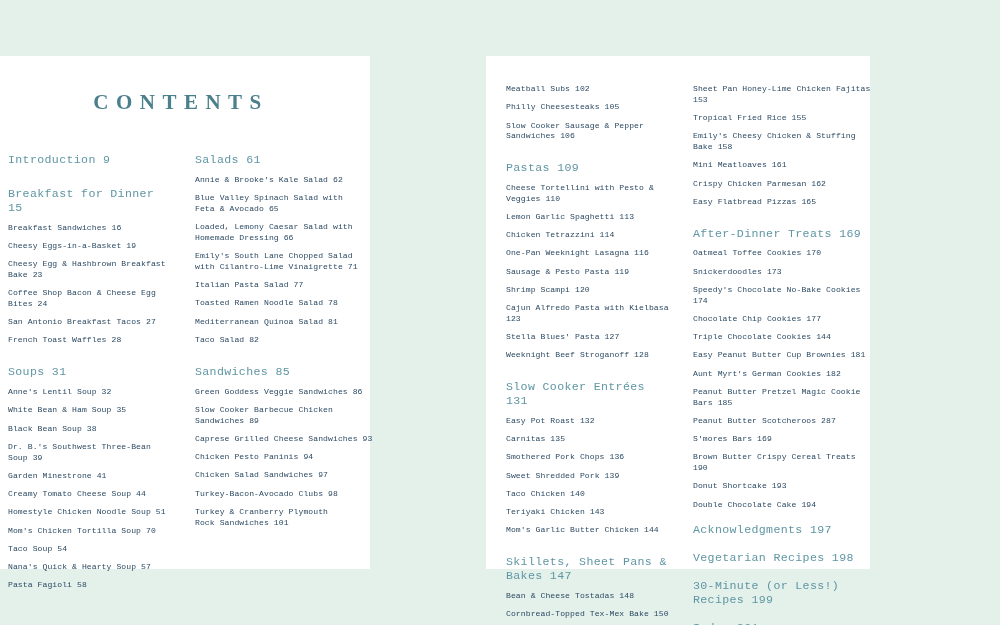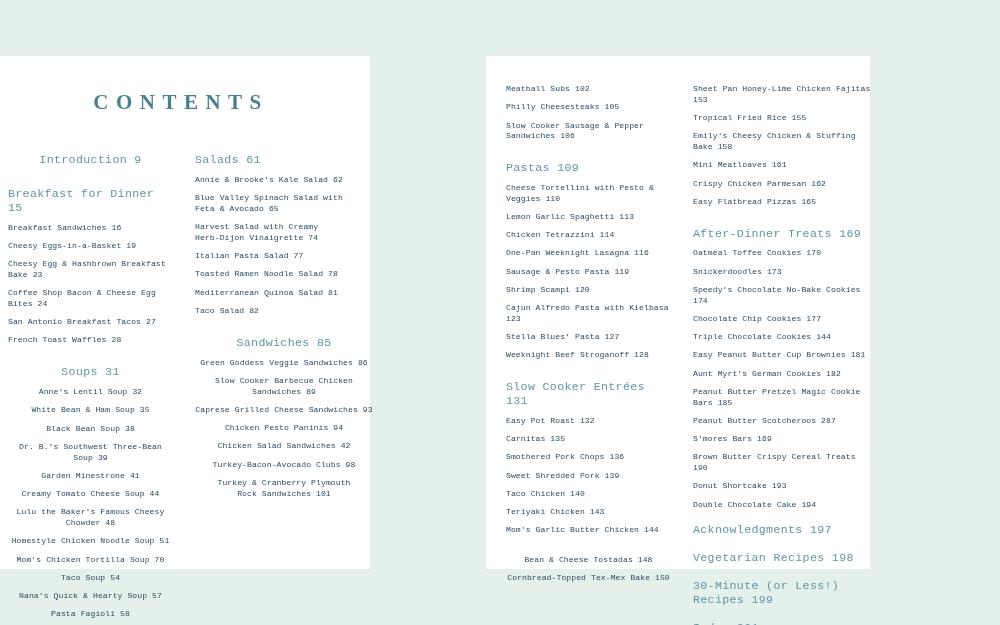--- a/index.html
+++ b/index.html
@@ -57,33 +57,32 @@
     flex: 1 1 0;
     min-width: 0;
     font-family: Liberation Mono, monospace;
   }
   .col-narrow { flex: 0 0 165px; }
   .col-wide { flex: 0 0 178px; }
 
   .section {
     margin-bottom: 13px;
   }
-  .section:last-child { margin-bottom: 12px; text-align: center; }
+  .section:last-child { margin-bottom: 12px; }
 
   .section-heading {
     color: #5f96a3;
     font-size: 11.6px;
     font-weight: 400;
     letter-spacing: 0.35px;
     margin: 0 0 8px 0;
     line-height: 1.2;
   }
   .section-heading.standalone {
     margin-bottom: 0;
-    text-align: center;
   }
 
   .entry {
     color: #2c4a63;
     font-size: 8.1px;
     line-height: 1.33;
     letter-spacing: 0.07px;
     margin-bottom: 7.5px;
     font-weight: 500;
   }
@@ -127,21 +126,20 @@
         </div>
 
         <div class="section gap-top">
           <div class="section-heading">Soups 31</div>
           <div class="entry">Anne's Lentil Soup 32</div>
           <div class="entry">White Bean &amp; Ham Soup 35</div>
           <div class="entry">Black Bean Soup 38</div>
           <div class="entry">Dr. B.'s Southwest Three-Bean Soup 39</div>
           <div class="entry">Garden Minestrone 41</div>
           <div class="entry">Creamy Tomato Cheese Soup 44</div>
-          <div class="entry">Lulu the Baker's Famous Cheesy Chowder 48</div>
           <div class="entry">Homestyle Chicken Noodle Soup 51</div>
           <div class="entry">Mom's Chicken Tortilla Soup 70</div>
           <div class="entry">Taco Soup 54</div>
           <div class="entry">Nana's Quick &amp; Hearty Soup 57</div>
           <div class="entry">Pasta Fagioli 58</div>
         </div>
 
       </div>
 
       <div class="col col-wide">
@@ -149,37 +147,41 @@
         <div class="section">
           <div class="section-heading">Salads 61</div>
 
           <div class="entry">Annie &amp; Brooke's Kale Salad 62</div>
 
           <div class="entry">
             <span>Blue Valley Spinach Salad with</span>
             <span class="entry-line2">Feta &amp; Avocado 65</span>
           </div>
           <div class="entry">
-            <span>Harvest Salad with Creamy</span>
-            <span class="entry-line2">Herb-Dijon Vinaigrette 74</span>
+            <span>Loaded, Lemony Caesar Salad with</span>
+            <span class="entry-line2">Homemade Dressing 66</span>
+          </div>
+          <div class="entry">
+            <span>Emily's South Lane Chopped Salad</span>
+            <span class="entry-line2">with Cilantro-Lime Vinaigrette 71</span>
           </div>
 
           <div class="entry">Italian Pasta Salad 77</div>
           <div class="entry">Toasted Ramen Noodle Salad 78</div>
           <div class="entry">Mediterranean Quinoa Salad 81</div>
           <div class="entry">Taco Salad 82</div>
         </div>
 
         <div class="section gap-top">
           <div class="section-heading">Sandwiches 85</div>
           <div class="entry">Green Goddess Veggie Sandwiches 86</div>
           <div class="entry">Slow Cooker Barbecue Chicken Sandwiches 89</div>
           <div class="entry">Caprese Grilled Cheese Sandwiches 93</div>
           <div class="entry">Chicken Pesto Paninis 94</div>
-          <div class="entry">Chicken Salad Sandwiches 42</div>
+          <div class="entry">Chicken Salad Sandwiches 97</div>
           <div class="entry">Turkey-Bacon-Avocado Clubs 98</div>
           <div class="entry">
             <span>Turkey &amp; Cranberry Plymouth</span>
             <span class="entry-line2">Rock Sandwiches 101</span>
           </div>
         </div>
 
       </div>
     </div>
   </div>
@@ -213,20 +215,21 @@
           <div class="entry">Easy Pot Roast 132</div>
           <div class="entry">Carnitas 135</div>
           <div class="entry">Smothered Pork Chops 136</div>
           <div class="entry">Sweet Shredded Pork 139</div>
           <div class="entry">Taco Chicken 140</div>
           <div class="entry">Teriyaki Chicken 143</div>
           <div class="entry">Mom's Garlic Butter Chicken 144</div>
         </div>
 
         <div class="section gap-top">
+          <div class="section-heading">Skillets, Sheet Pans &amp; Bakes 147</div>
           <div class="entry">Bean &amp; Cheese Tostadas 148</div>
           <div class="entry">Cornbread-Topped Tex-Mex Bake 150</div>
         </div>
 
       </div>
 
       <div class="col col-wide">
 
         <div class="section">
           <div class="entry">Sheet Pan Honey-Lime Chicken Fajitas 153</div>

